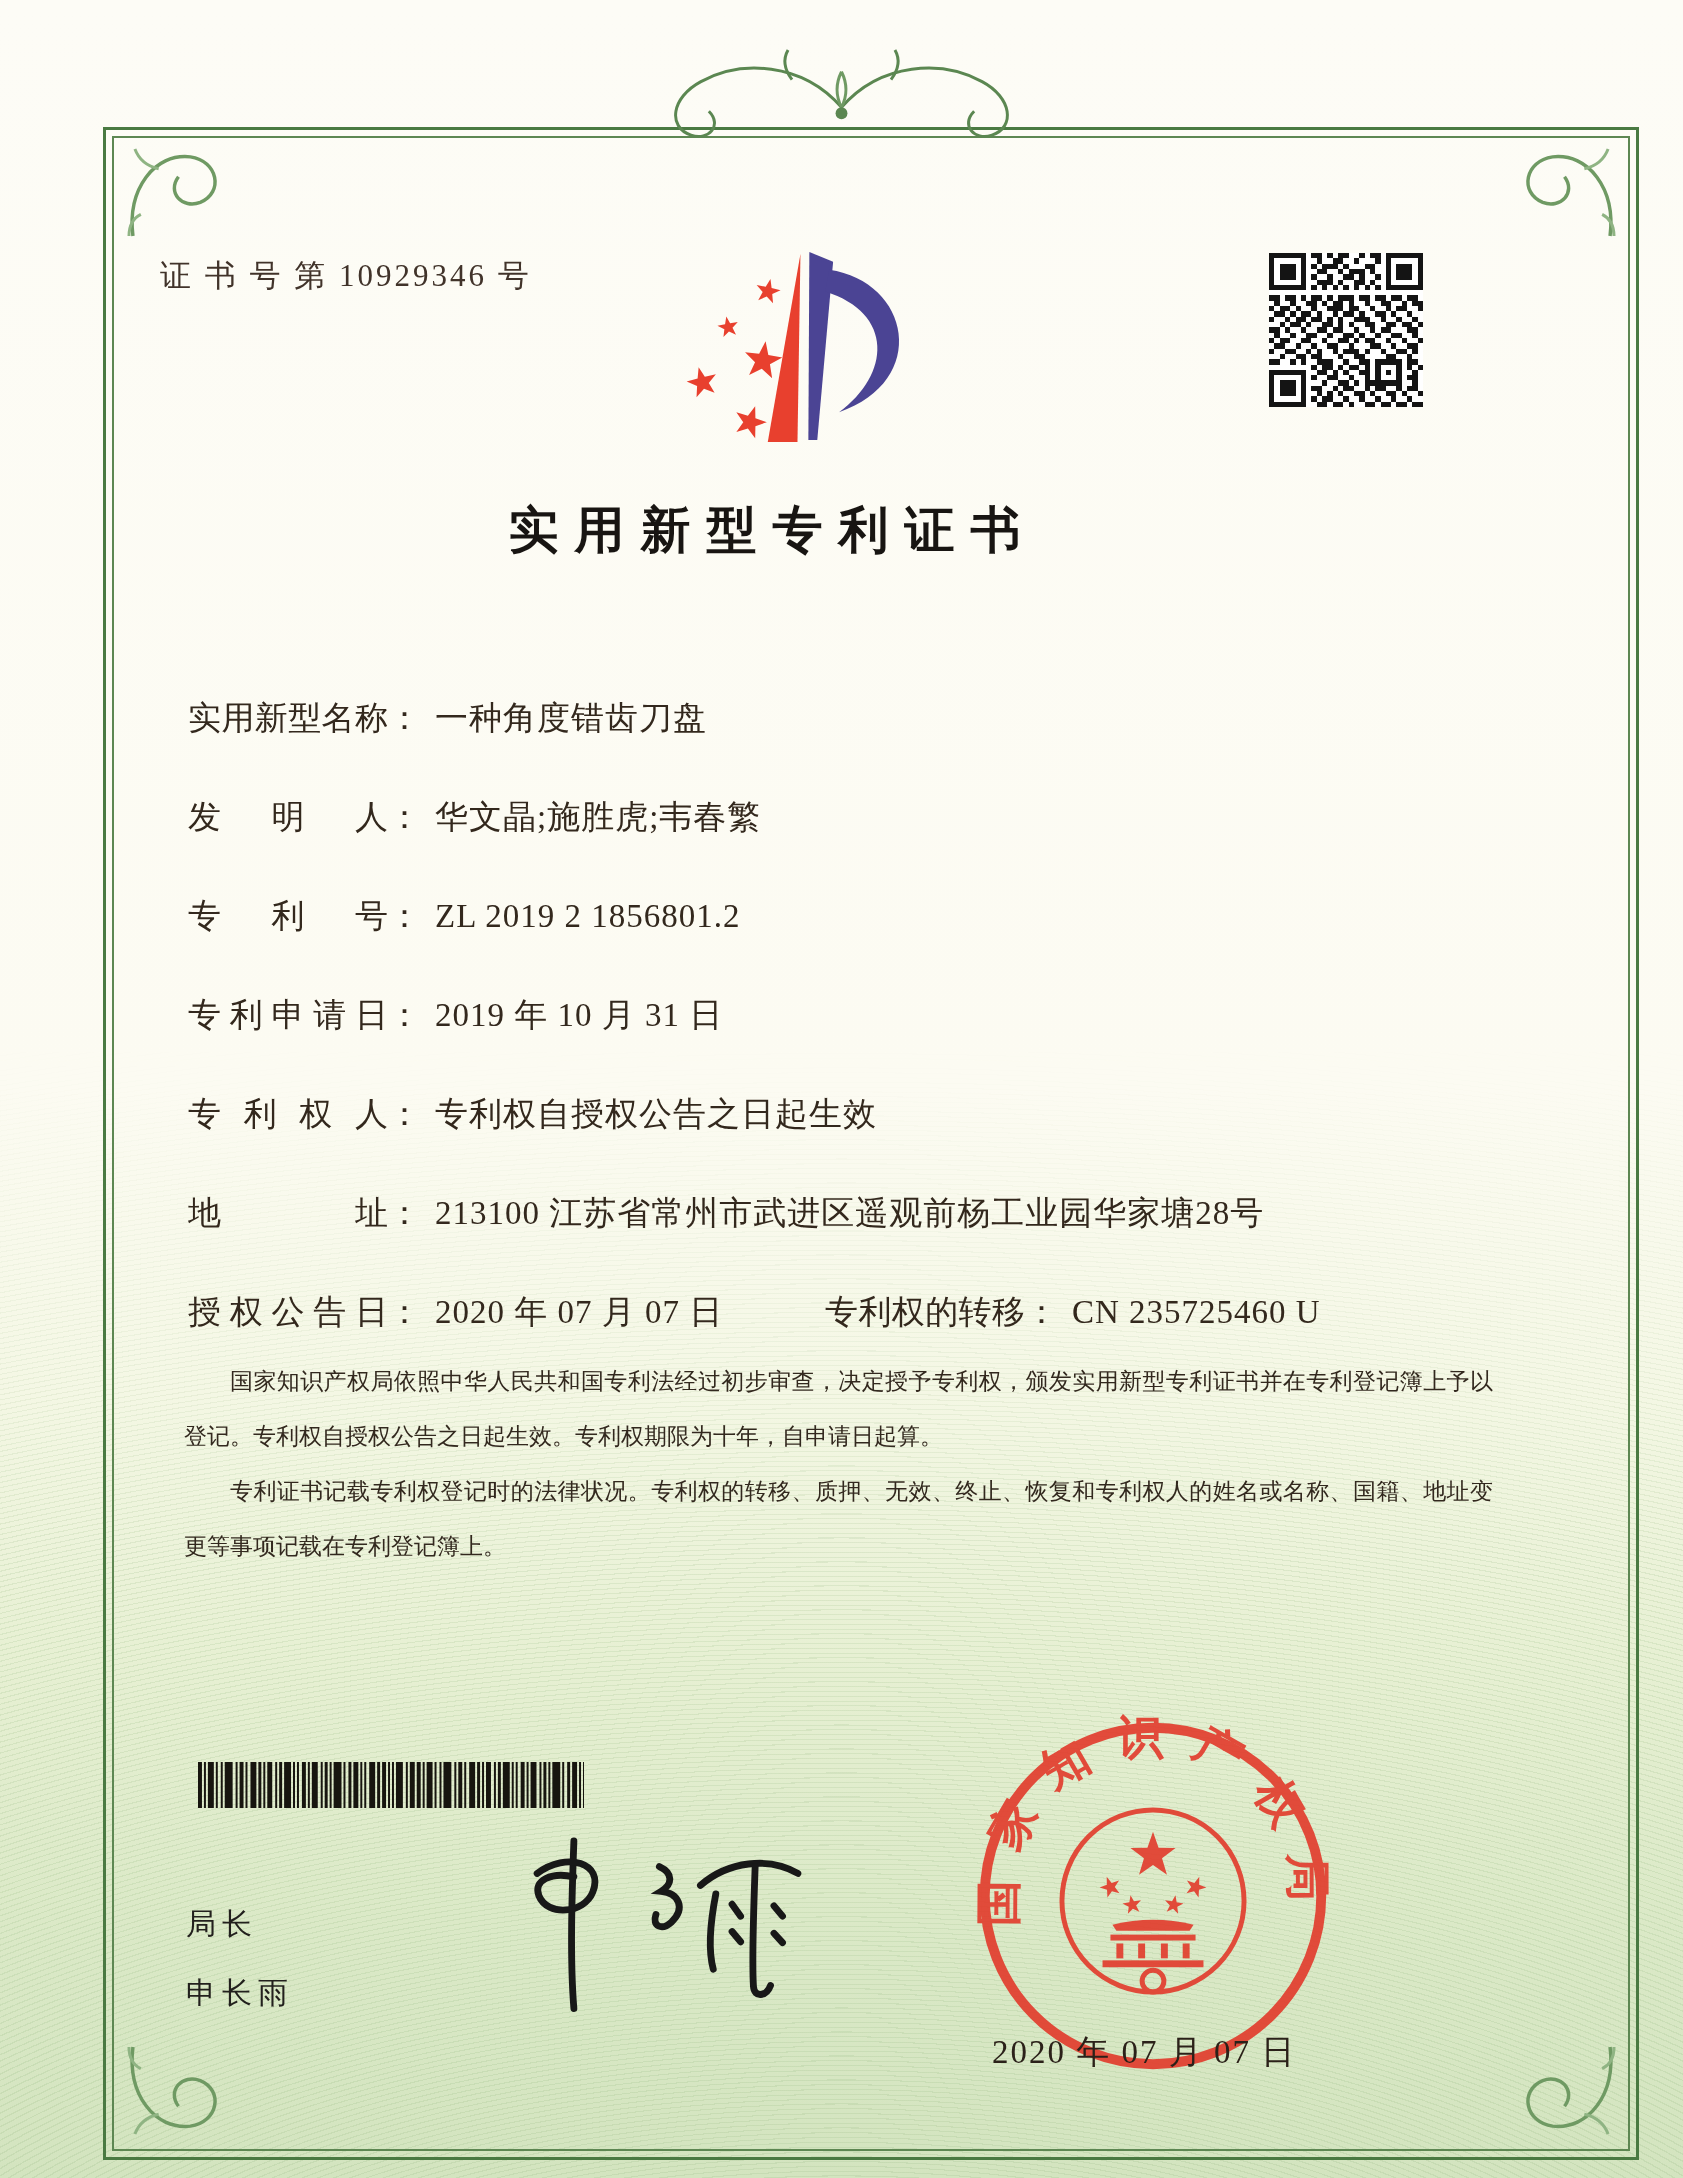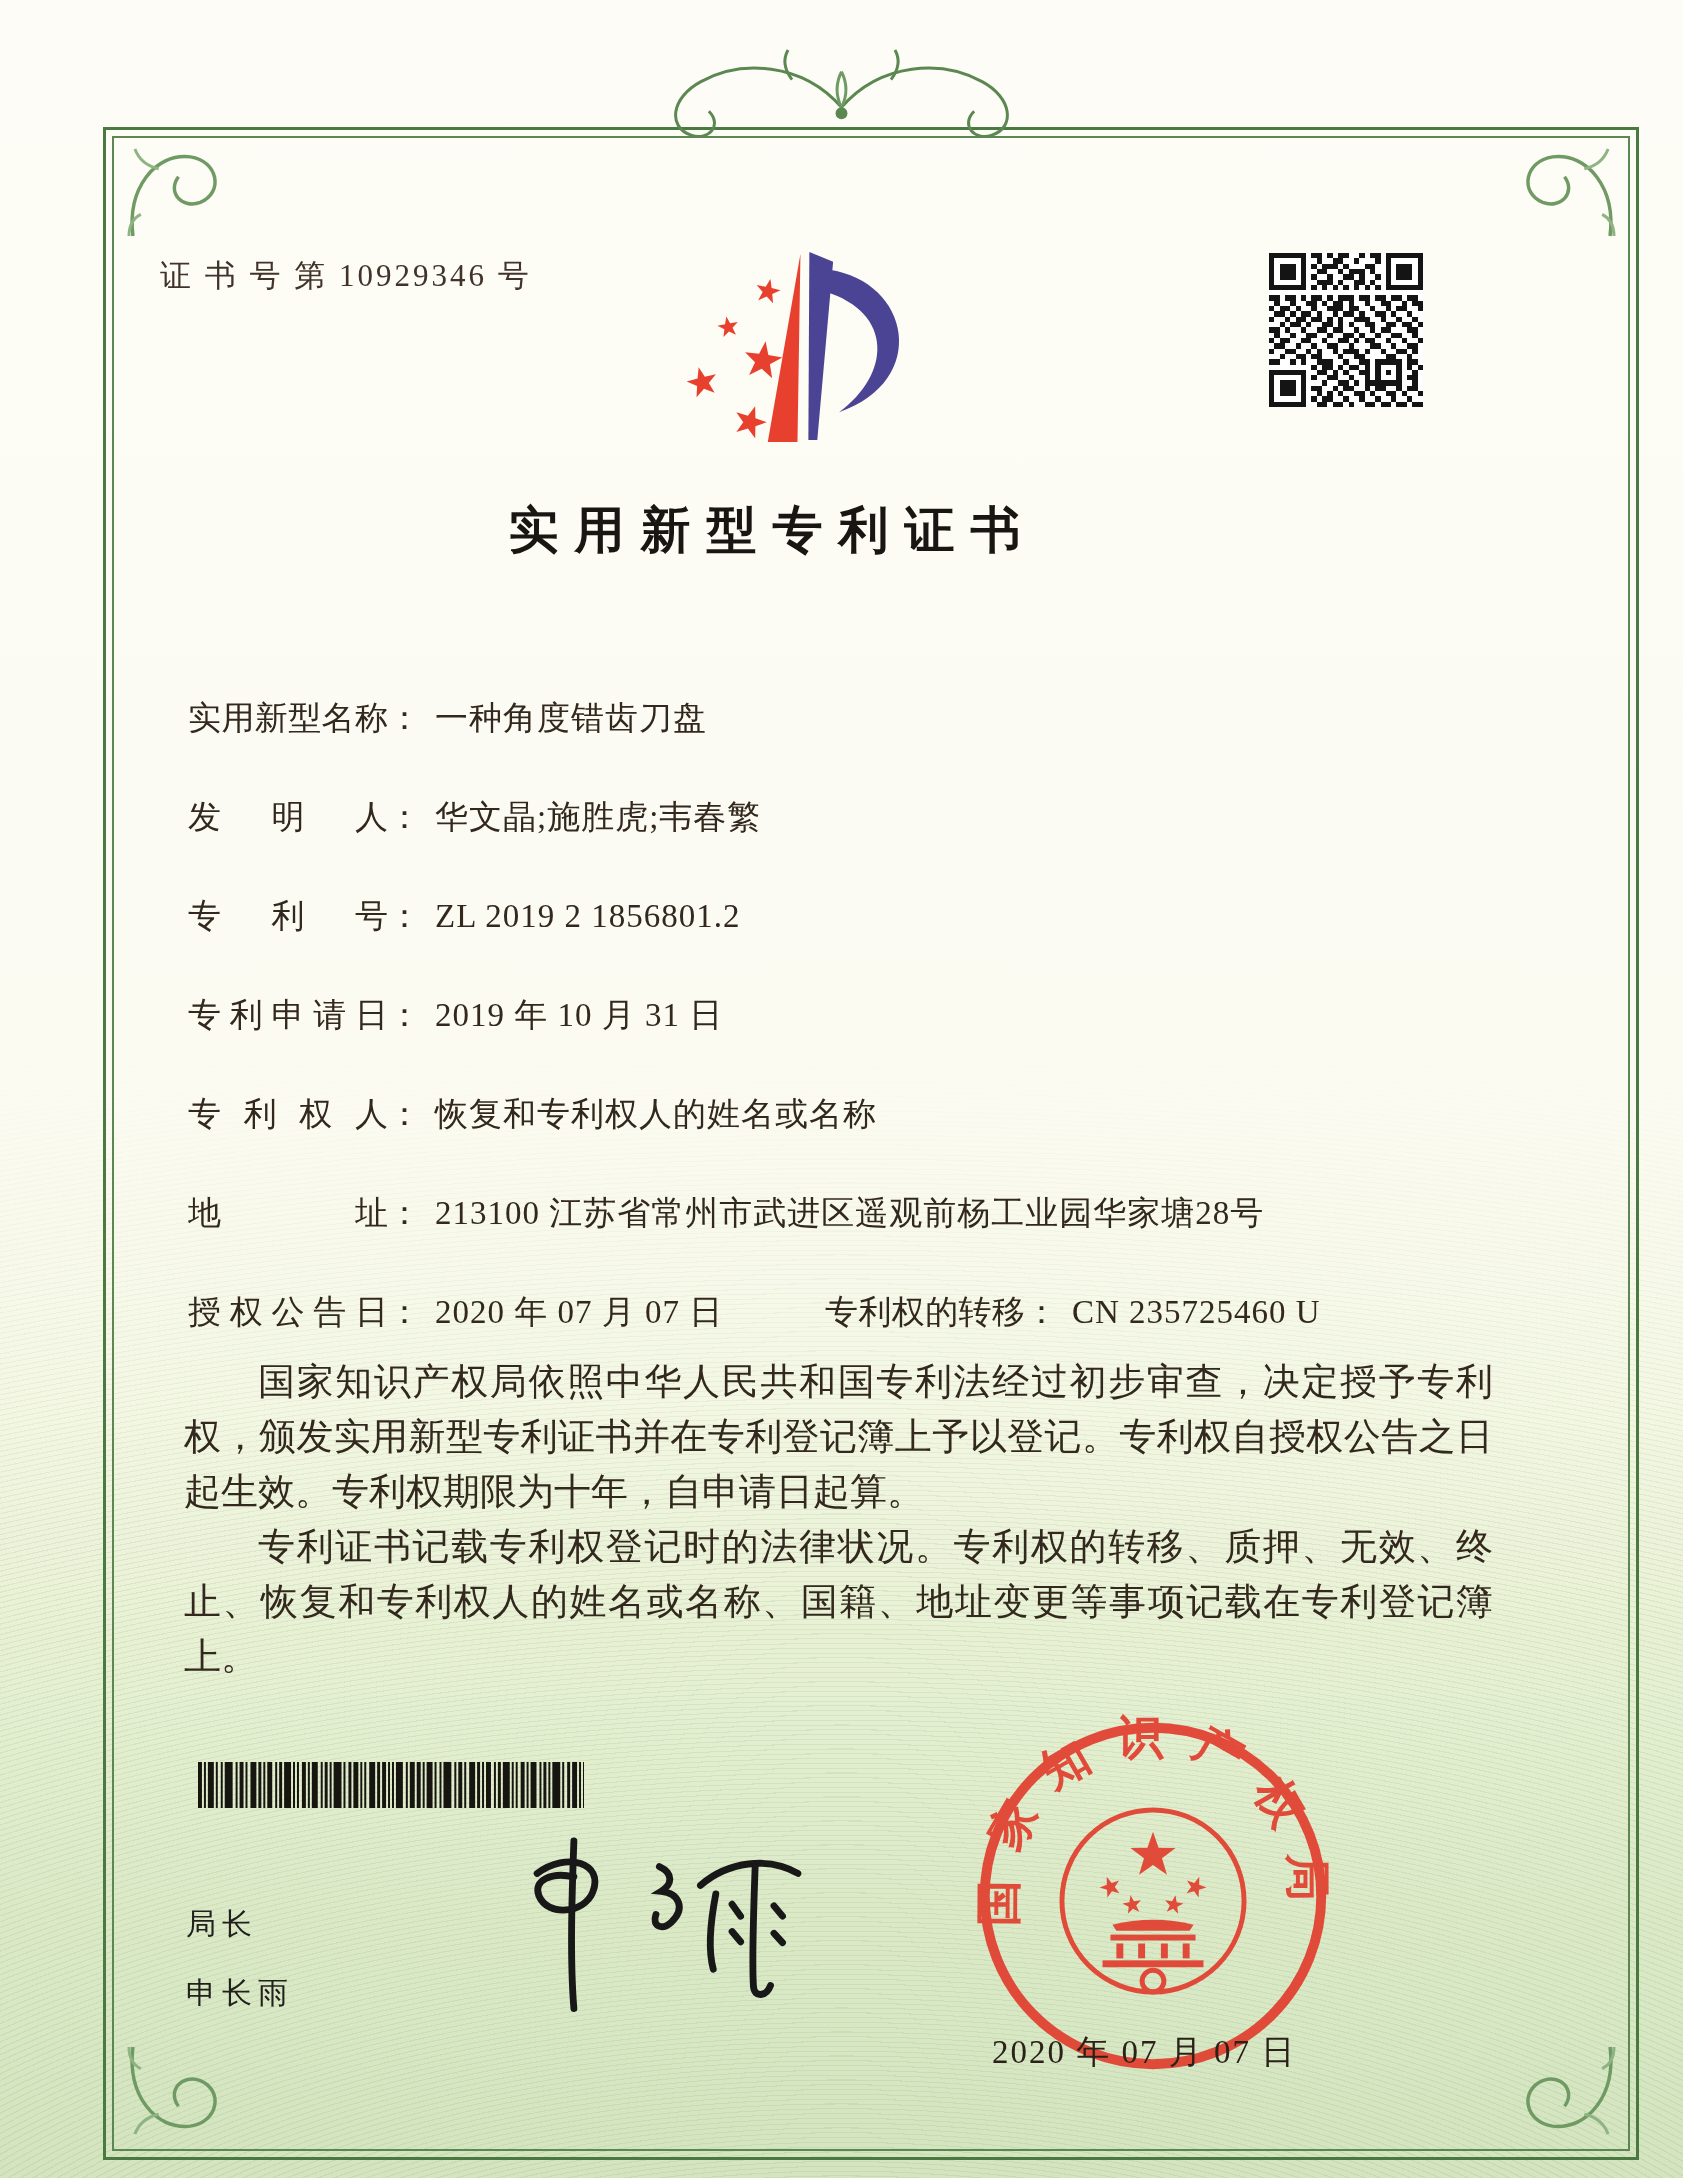--- a/index.html
+++ b/index.html
@@ -26,21 +26,21 @@
     font-size:50px;font-weight:bold;letter-spacing:16px;color:#181512;
   }
   .fields{position:absolute;left:188px;top:699px;width:1317px;color:#33281d;}
   .frow{position:relative;margin-bottom:61px;font-size:33px;line-height:38px;white-space:nowrap;}
   .flabel{display:inline-block;width:200px;text-align:justify;text-align-last:justify;text-justify:inter-character;vertical-align:top;}
   .fcolon{display:inline-block;vertical-align:top;}
   .fvalue{display:inline-block;vertical-align:top;margin-left:14px;letter-spacing:1px;}
   .grant-no-group{position:absolute;left:637px;top:0;}
   .body-text{
     position:absolute;left:184px;top:1354px;width:1309px;
-    font-size:37px;line-height:55px;color:#32281e;text-align:justify;text-justify:inter-ideograph;
+    font-size:23px;line-height:55px;color:#32281e;text-align:justify;text-justify:inter-ideograph;
   }
   .body-text p{margin:0;text-indent:2em;}
   .barcode{position:absolute;left:198px;top:1762px;width:386px;height:46px;}
   .director{position:absolute;left:186px;top:1889px;font-size:30px;color:#22201d;letter-spacing:6px;line-height:69px;}
   .director div{white-space:nowrap;}
   .signature{position:absolute;left:473px;top:1824px;width:342px;height:198px;}
   .seal{position:absolute;left:962px;top:1705px;width:382px;height:382px;opacity:.9;}
   .seal-date{position:absolute;left:992px;top:2030px;font-size:33px;color:#2b2119;letter-spacing:2px;}
   .footer{position:absolute;left:149px;top:2111px;width:1386px;text-align:center;font-size:27px;color:#3a3027;letter-spacing:4px;}
   .orn-top{position:absolute;left:584px;top:44px;width:515px;height:99px;pointer-events:none;}
@@ -131,21 +131,21 @@
     <div class="frow">
       <span class="flabel">发明人</span><span class="fcolon">：</span><span class="fvalue">华文晶;施胜虎;韦春繁</span>
     </div>
     <div class="frow">
       <span class="flabel">专利号</span><span class="fcolon">：</span><span class="fvalue">ZL 2019 2 1856801.2</span>
     </div>
     <div class="frow">
       <span class="flabel">专利申请日</span><span class="fcolon">：</span><span class="fvalue">2019 年 10 月 31 日</span>
     </div>
     <div class="frow">
-      <span class="flabel">专利权人</span><span class="fcolon">：</span><span class="fvalue">恢复和专利权人的姓名或名称</span>
+      <span class="flabel">专利权人</span><span class="fcolon">：</span><span class="fvalue">专利权自授权公告之日起生效</span>
     </div>
     <div class="frow">
       <span class="flabel">地址</span><span class="fcolon">：</span><span class="fvalue">213100 江苏省常州市武进区遥观前杨工业园华家塘28号</span>
     </div>
     <div class="frow">
       <span class="flabel">授权公告日</span><span class="fcolon">：</span><span class="fvalue">2020 年 07 月 07 日</span>
       <span class="grant-no-group">
         <span class="flabel">专利权的转移</span><span class="fcolon">：</span><span class="fvalue">CN 235725460 U</span>
       </span>
     </div>

